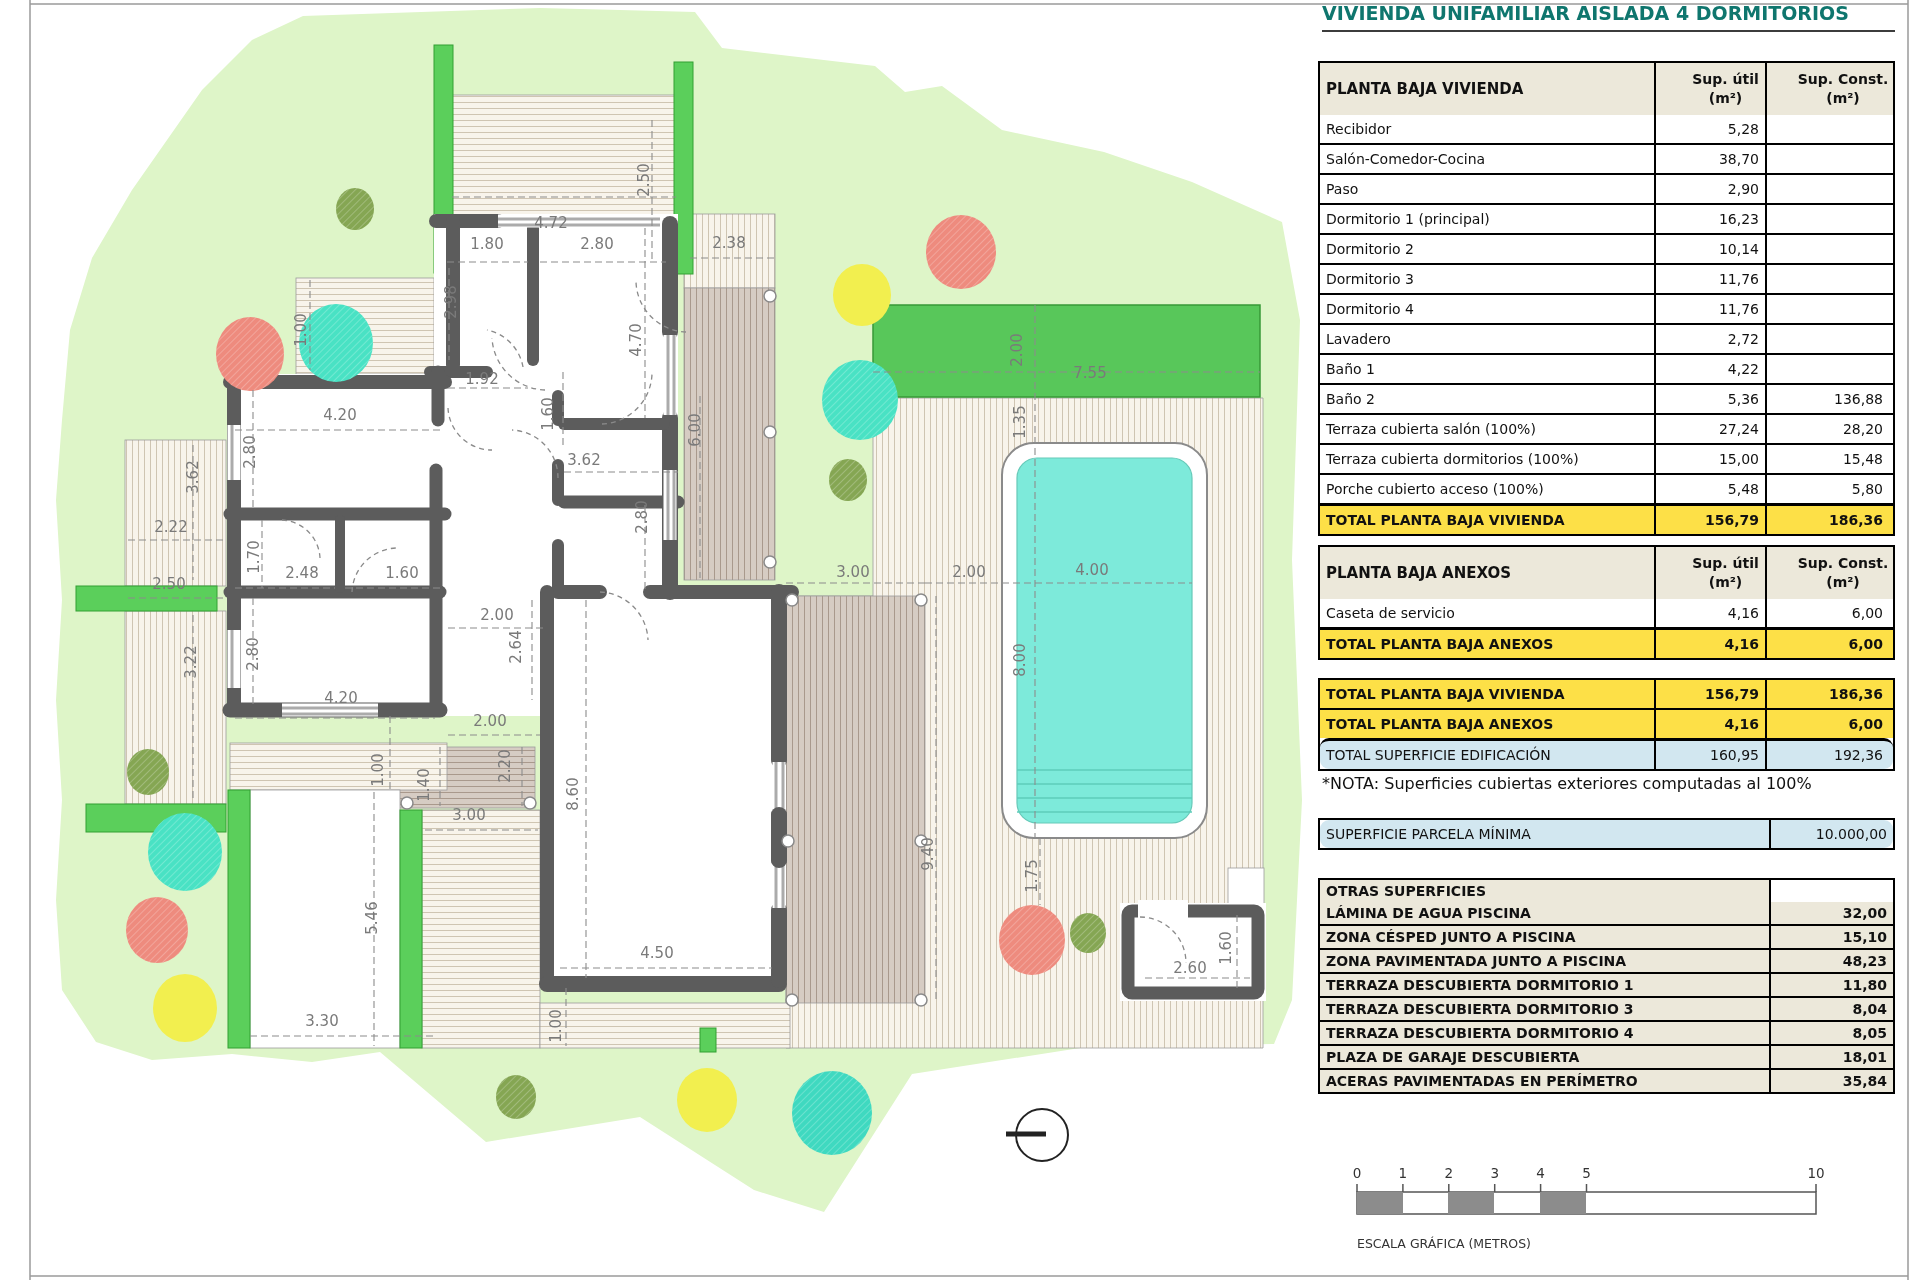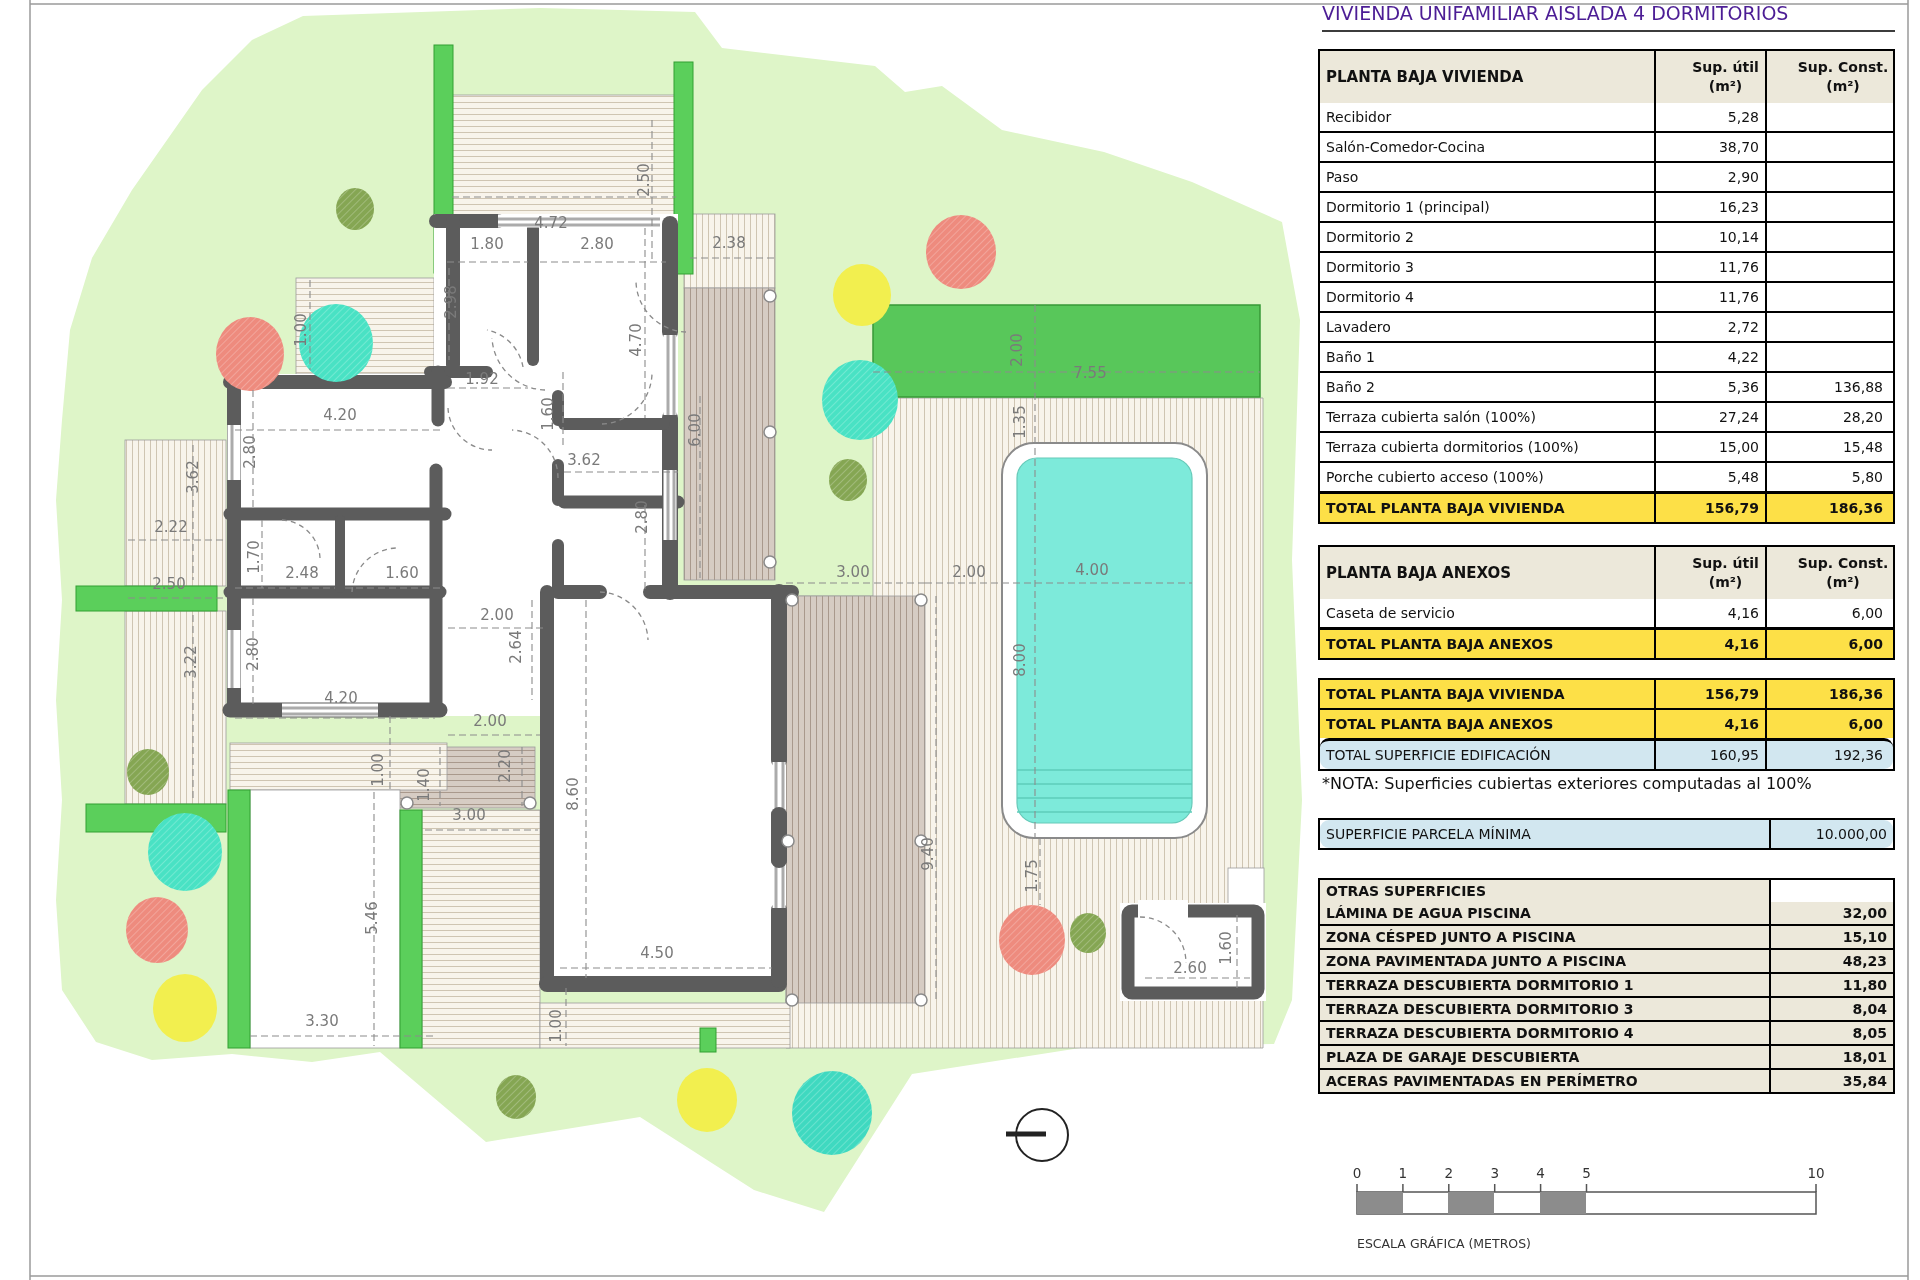--- a/index.html
+++ b/index.html
@@ -1,21 +1,21 @@
 <!DOCTYPE html>
 <html><head>
 <meta charset="utf-8">
 <style>
   html,body{margin:0;padding:0;background:#fff;}
   #stage{position:relative;width:1920px;height:1280px;background:#fff;overflow:hidden;
          font-family:"DejaVu Sans","Liberation Sans",sans-serif;}
   svg{position:absolute;left:0;top:0;}
   
-  .title{position:absolute;left:1322px;top:2px;width:573px;font-size:19px;font-weight:normal;
-         color:#4c1d95;border-bottom:2px solid #3c3c3c;padding-bottom:6px;white-space:nowrap;}
+  .title{position:absolute;left:1322px;top:2px;width:573px;font-size:19px;font-weight:bold;
+         color:#0f766e;border-bottom:2px solid #3c3c3c;padding-bottom:6px;white-space:nowrap;}
   
   .tbl{position:absolute;left:1318px;width:577px;border:2px solid #000;background:#fff;
        font-size:14px;color:#111;box-sizing:border-box;}
   .row{display:flex;border-top:2px solid #000;box-sizing:border-box;align-items:stretch;}
   .row:first-child{border-top:none;}
   .cell{box-sizing:border-box;padding:4px 6px;line-height:20px;overflow:hidden;white-space:nowrap;}
   .c-label{width:336px;border-right:2px solid #000;}
   .c-u{width:111px;border-right:2px solid #000;text-align:right;}
   .c-c{width:122px;text-align:right;}
   .c-wide{flex:1;border-right:2px solid #000;}
@@ -384,21 +384,21 @@
         <text x="1025" y="422" font-size="15" fill="#7a7a7a" text-anchor="middle" transform="rotate(-90 1025 422)">1.35</text>
         <text x="1092" y="575" font-size="15" fill="#7a7a7a" text-anchor="middle">4.00</text>
         <text x="1025" y="660" font-size="15" fill="#7a7a7a" text-anchor="middle" transform="rotate(-90 1025 660)">8.00</text>
         <text x="1190" y="973" font-size="15" fill="#7a7a7a" text-anchor="middle">2.60</text>
         <text x="1231" y="948" font-size="15" fill="#7a7a7a" text-anchor="middle" transform="rotate(-90 1231 948)">1.60</text>
       </g>
 </svg>
 
 <div class="title">VIVIENDA UNIFAMILIAR AISLADA 4 DORMITORIOS</div>
 
-<div class="tbl" style="top:49px">
+<div class="tbl" style="top:61px">
   <div class="row hdr">
     <div class="cell c-label">PLANTA BAJA VIVIENDA</div>
     <div class="cell c-u num">
           <span>Sup. útil</span>
           <span>(m²)</span>
         </div>
     <div class="cell c-c num">
           <span>Sup. Const.</span>
           <span>(m²)</span>
         </div>

